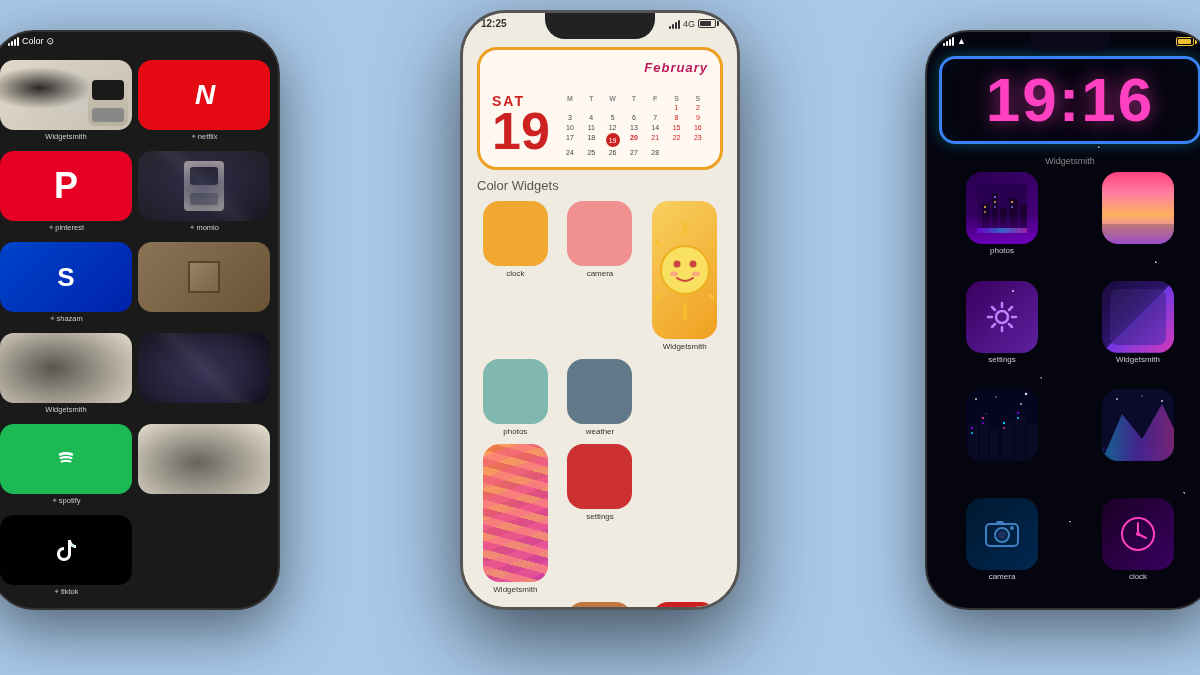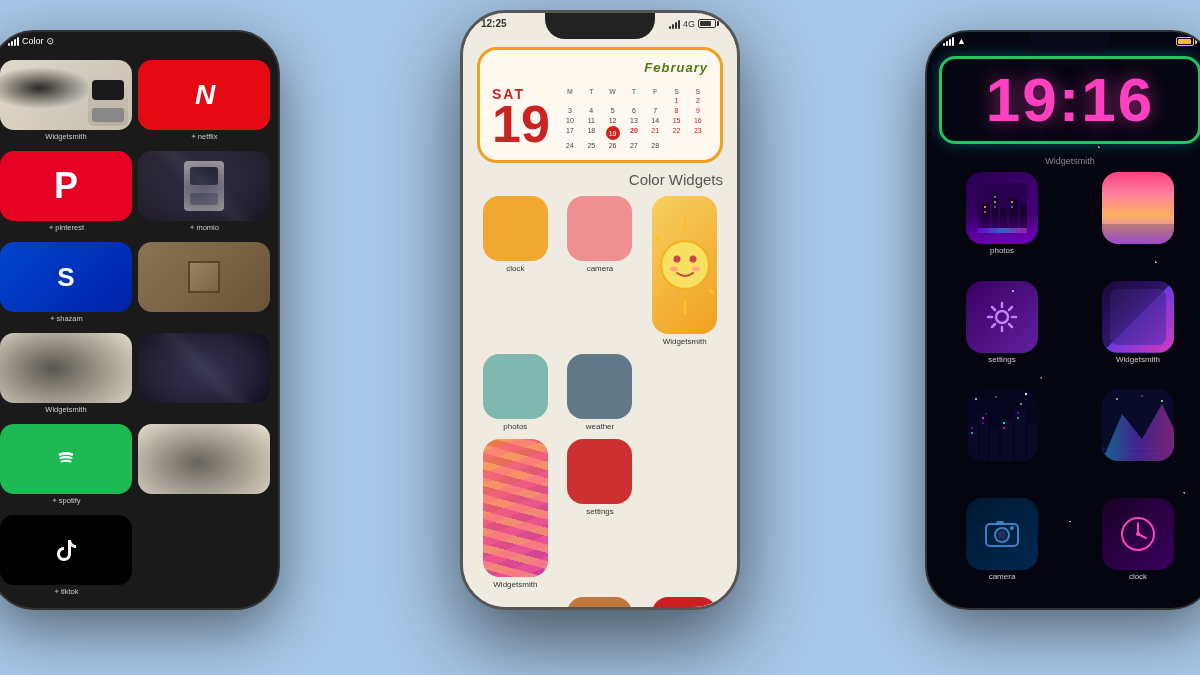--- a/index.html
+++ b/index.html
@@ -221,24 +221,24 @@
       color: #cc2222;
       line-height: 1;
       margin-top: -4px;
     }
     .cal-right {
       flex: 1;
     }
     .cal-month {
       font-size: 11px;
       font-weight: 800;
-      color: #4d7c0f;
+      color: #be185d;
       text-align: right;
       letter-spacing: 1px;
-      margin-bottom: 13px;
+      margin-bottom: 20px;
     }
     .cal-grid {
       display: grid;
       grid-template-columns: repeat(7, 1fr);
       gap: 1px;
       font-size: 7px;
       color: #444;
     }
     .cal-grid .cal-header { color: #888; font-weight: 600; text-align: center; }
     .cal-grid .cal-day { text-align: center; padding: 1px 0; }
@@ -250,22 +250,22 @@
       height: 14px;
       display: flex;
       align-items: center;
       justify-content: center;
       margin: auto;
     }
     .cal-grid .cal-red { color: #cc2222; }
     .cal-grid .cal-bold-red { color: #cc2222; font-weight: 700; }
 
     .color-widgets-label {
-      text-align: right;
-      font-size: 15px;
+      text-align: left;
+      font-size: 13px;
       color: #555;
       font-weight: 400;
     }
     .center-app {
       display: flex;
       flex-direction: column;
       align-items: center;
       gap: 3px;
     }
     .center-app-icon {
@@ -374,21 +374,21 @@
       flex-direction: column;
     }
 
     
     .clock-display {
       position: relative;
       padding: 24px 12px 8px 12px;
       flex-shrink: 0;
     }
     .clock-border {
-      border: 3px solid #22c55e;
+      border: 3px solid #3b82f6;
       border-radius: 16px;
       padding: 10px 16px;
       text-align: center;
       background: transparent;
       box-shadow: 0 0 15px rgba(0,232,255,0.3), inset 0 0 15px rgba(0,232,255,0.05);
     }
     .clock-time {
       font-size: 62px;
       font-weight: 900;
       color: #ff40c0;

